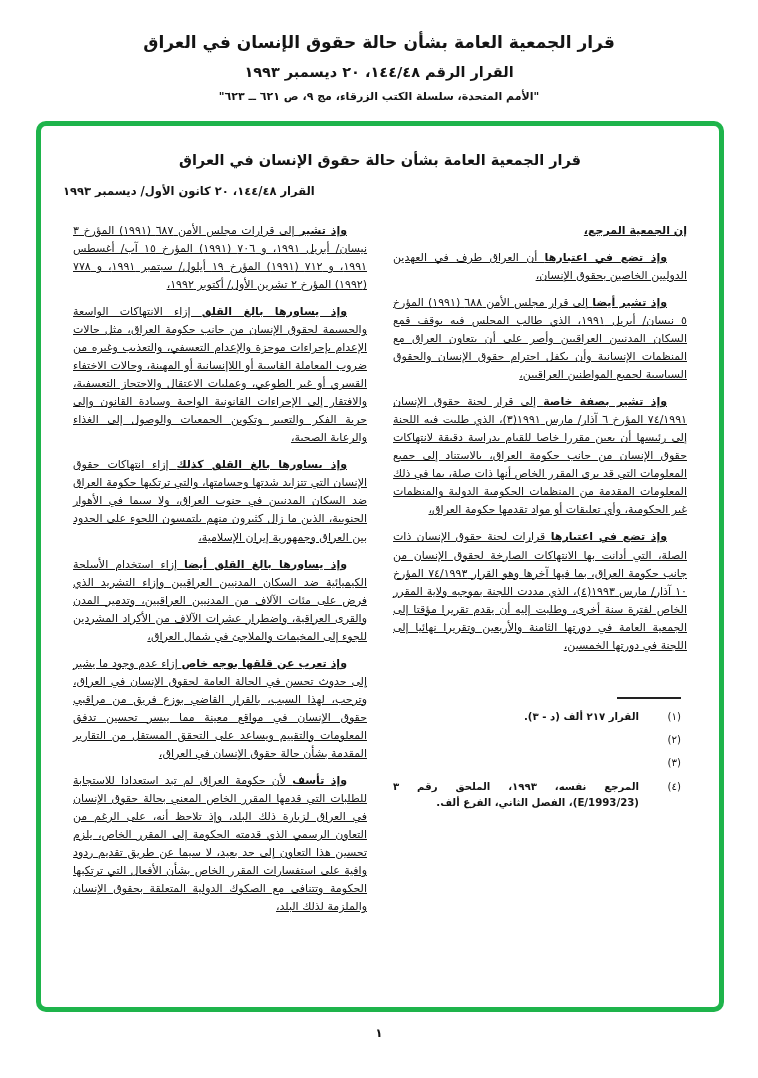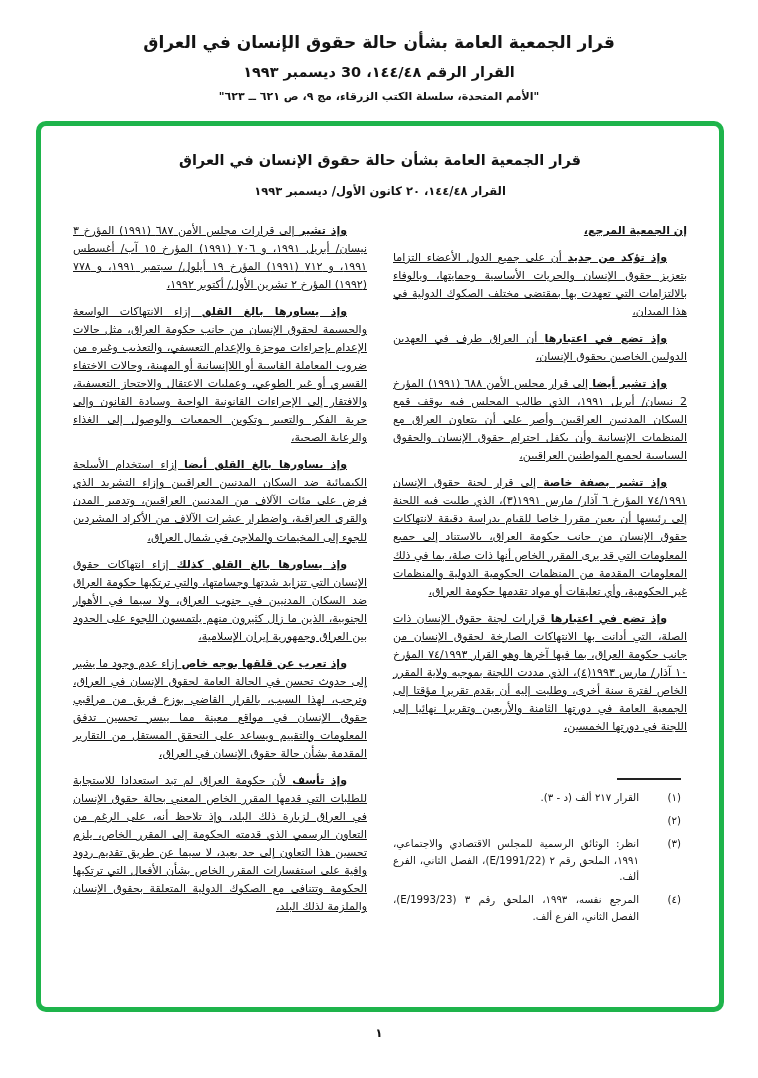--- a/index.html
+++ b/index.html
@@ -43,21 +43,21 @@
     background: #ffffff;
     padding: 26px 22px 14px 22px;
     direction: rtl;
   }
   .doc-box .b-title {
     text-align: center;
     font-size: 14.5px;
     font-weight: bold;
   }
   .doc-box .b-subtitle {
-    text-align: center;
+    text-align: left;
     font-size: 11.5px;
     font-weight: bold;
     margin-top: 16px;
   }
   .columns {
     display: flex;
     direction: rtl;
     gap: 26px;
     margin-top: 24px;
     padding: 0 10px;
@@ -89,79 +89,78 @@
     line-height: 1.6;
     margin-bottom: 7px;
   }
   .footnote .fn-marker {
     flex: 0 0 48px;
     padding-right: 6px;
   }
   .footnote .fn-text {
     flex: 1;
     text-align: justify;
+    font-weight: bold;
   }
   .page-number {
     position: absolute;
     left: 0;
     right: 0;
     top: 1026px;
     text-align: center;
     font-size: 12px;
     font-weight: bold;
   }
 </style>
 </head>
 <body>
 
 <header class="page-header">
   <div class="h-title">قرار الجمعية العامة بشأن حالة حقوق الإنسان في العراق</div>
-  <div class="h-subtitle">القرار الرقم ١٤٤/٤٨، 30 ديسمبر ١٩٩٣</div>
+  <div class="h-subtitle">القرار الرقم ١٤٤/٤٨، ٢٠ ديسمبر ١٩٩٣</div>
   <div class="h-source">"الأمم المتحدة، سلسلة الكتب الزرقاء، مج ٩، ص ٦٢١ ــ ٦٢٣"</div>
 </header>
 
 <section class="doc-box" style="border-color: rgb(30, 180, 75);">
   <div class="b-title">قرار الجمعية العامة بشأن حالة حقوق الإنسان في العراق</div>
   <div class="b-subtitle">القرار ١٤٤/٤٨، ٢٠ كانون الأول/ ديسمبر ١٩٩٣</div>
 
   <div class="columns">
 
     <div class="col">
       <p class="para no-indent"><span class="lead">إن الجمعية المرجع،</span><span></span></p>
-      <p class="para"><span class="lead">وإذ تؤكد من جديد</span><span> أن على جميع الدول الأعضاء التزاما بتعزيز حقوق الإنسان والحريات الأساسية وحمايتها، وبالوفاء بالالتزامات التي تعهدت بها بمقتضى مختلف الصكوك الدولية في هذا الميدان،</span></p>
       <p class="para"><span class="lead">وإذ تضع في اعتبارها</span><span> أن العراق طرف في العهدين الدوليين الخاصين بحقوق الإنسان،</span></p>
-      <p class="para"><span class="lead">وإذ تشير أيضا</span><span> إلى قرار مجلس الأمن ٦٨٨ (١٩٩١) المؤرخ 2 نيسان/ أبريل ١٩٩١، الذي طالب المجلس فيه بوقف قمع السكان المدنيين العراقيين وأصر على أن يتعاون العراق مع المنظمات الإنسانية وأن يكفل احترام حقوق الإنسان والحقوق السياسية لجميع المواطنين العراقيين،</span></p>
+      <p class="para"><span class="lead">وإذ تشير أيضا</span><span> إلى قرار مجلس الأمن ٦٨٨ (١٩٩١) المؤرخ ٥ نيسان/ أبريل ١٩٩١، الذي طالب المجلس فيه بوقف قمع السكان المدنيين العراقيين وأصر على أن يتعاون العراق مع المنظمات الإنسانية وأن يكفل احترام حقوق الإنسان والحقوق السياسية لجميع المواطنين العراقيين،</span></p>
       <p class="para"><span class="lead">وإذ تشير بصفة خاصة</span><span> إلى قرار لجنة حقوق الإنسان ٧٤/١٩٩١ المؤرخ ٦ آذار/ مارس ١٩٩١(٣)، الذي طلبت فيه اللجنة إلى رئيسها أن يعين مقررا خاصا للقيام بدراسة دقيقة لانتهاكات حقوق الإنسان من جانب حكومة العراق، بالاستناد إلى جميع المعلومات التي قد يرى المقرر الخاص أنها ذات صلة، بما في ذلك المعلومات المقدمة من المنظمات الحكومية الدولية والمنظمات غير الحكومية، وأي تعليقات أو مواد تقدمها حكومة العراق،</span></p>
       <p class="para"><span class="lead">وإذ تضع في اعتبارها</span><span> قرارات لجنة حقوق الإنسان ذات الصلة، التي أدانت بها الانتهاكات الصارخة لحقوق الإنسان من جانب حكومة العراق، بما فيها آخرها وهو القرار ٧٤/١٩٩٣ المؤرخ ١٠ آذار/ مارس ١٩٩٣(٤)، الذي مددت اللجنة بموجبه ولاية المقرر الخاص لفترة سنة أخرى، وطلبت إليه أن يقدم تقريرا مؤقتا إلى الجمعية العامة في دورتها الثامنة والأربعين وتقريرا نهائيا إلى اللجنة في دورتها الخمسين،</span></p>
 
       <div class="footnotes">
         <div class="fn-sep"></div>
         <div class="footnote">
             <span class="fn-marker">(١)</span>
             <span class="fn-text">القرار ٢١٧ ألف (د - ٣).</span>
           </div>
         <div class="footnote">
             <span class="fn-marker">(٢)</span>
           </div>
         <div class="footnote">
             <span class="fn-marker">(٣)</span>
-            <span class="fn-text">انظر: الوثائق الرسمية للمجلس الاقتصادي والاجتماعي، ١٩٩١، الملحق رقم ٢ (E/1991/22)، الفصل الثاني، الفرع ألف.</span>
           </div>
         <div class="footnote">
             <span class="fn-marker">(٤)</span>
             <span class="fn-text">المرجع نفسه، ١٩٩٣، الملحق رقم ٣ (E/1993/23)، الفصل الثاني، الفرع ألف.</span>
           </div>
       </div>
     </div>
 
     <div class="col">
       <p class="para"><span class="lead">وإذ تشير</span><span> إلى قرارات مجلس الأمن ٦٨٧ (١٩٩١) المؤرخ ٣ نيسان/ أبريل ١٩٩١، و ٧٠٦ (١٩٩١) المؤرخ ١٥ آب/ أغسطس ١٩٩١، و ٧١٢ (١٩٩١) المؤرخ ١٩ أيلول/ سبتمبر ١٩٩١، و ٧٧٨ (١٩٩٢) المؤرخ ٢ تشرين الأول/ أكتوبر ١٩٩٢،</span></p>
       <p class="para"><span class="lead">وإذ يساورها بالغ القلق</span><span> إزاء الانتهاكات الواسعة والجسيمة لحقوق الإنسان من جانب حكومة العراق، مثل حالات الإعدام بإجراءات موجزة والإعدام التعسفي، والتعذيب وغيره من ضروب المعاملة القاسية أو اللاإنسانية أو المهينة، وحالات الاختفاء القسري أو غير الطوعي، وعمليات الاعتقال والاحتجاز التعسفية، والافتقار إلى الإجراءات القانونية الواجبة وسيادة القانون وإلى حرية الفكر والتعبير وتكوين الجمعيات والوصول إلى الغذاء والرعاية الصحية،</span></p>
+      <p class="para"><span class="lead">وإذ يساورها بالغ القلق كذلك</span><span> إزاء انتهاكات حقوق الإنسان التي تتزايد شدتها وجسامتها، والتي ترتكبها حكومة العراق ضد السكان المدنيين في جنوب العراق، ولا سيما في الأهوار الجنوبية، الذين ما زال كثيرون منهم يلتمسون اللجوء على الحدود بين العراق وجمهورية إيران الإسلامية،</span></p>
       <p class="para"><span class="lead">وإذ يساورها بالغ القلق أيضا</span><span> إزاء استخدام الأسلحة الكيميائية ضد السكان المدنيين العراقيين وإزاء التشريد الذي فرض على مئات الآلاف من المدنيين العراقيين، وتدمير المدن والقرى العراقية، واضطرار عشرات الآلاف من الأكراد المشردين للجوء إلى المخيمات والملاجئ في شمال العراق،</span></p>
-      <p class="para"><span class="lead">وإذ يساورها بالغ القلق كذلك</span><span> إزاء انتهاكات حقوق الإنسان التي تتزايد شدتها وجسامتها، والتي ترتكبها حكومة العراق ضد السكان المدنيين في جنوب العراق، ولا سيما في الأهوار الجنوبية، الذين ما زال كثيرون منهم يلتمسون اللجوء على الحدود بين العراق وجمهورية إيران الإسلامية،</span></p>
       <p class="para"><span class="lead">وإذ تعرب عن قلقها بوجه خاص</span><span> إزاء عدم وجود ما يشير إلى حدوث تحسن في الحالة العامة لحقوق الإنسان في العراق، وترحب، لهذا السبب، بالقرار القاضي بوزع فريق من مراقبي حقوق الإنسان في مواقع معينة مما ييسر تحسين تدفق المعلومات والتقييم ويساعد على التحقق المستقل من التقارير المقدمة بشأن حالة حقوق الإنسان في العراق،</span></p>
       <p class="para"><span class="lead">وإذ تأسف</span><span> لأن حكومة العراق لم تبد استعدادا للاستجابة للطلبات التي قدمها المقرر الخاص المعني بحالة حقوق الإنسان في العراق لزيارة ذلك البلد، وإذ تلاحظ أنه، على الرغم من التعاون الرسمي الذي قدمته الحكومة إلى المقرر الخاص، يلزم تحسين هذا التعاون إلى حد بعيد، لا سيما عن طريق تقديم ردود وافية على استفسارات المقرر الخاص بشأن الأفعال التي ترتكبها الحكومة وتتنافى مع الصكوك الدولية المتعلقة بحقوق الإنسان والملزمة لذلك البلد،</span></p>
     </div>
 
   </div>
 </section>
 
 <div class="page-number">١</div>
 
 </body></html>

